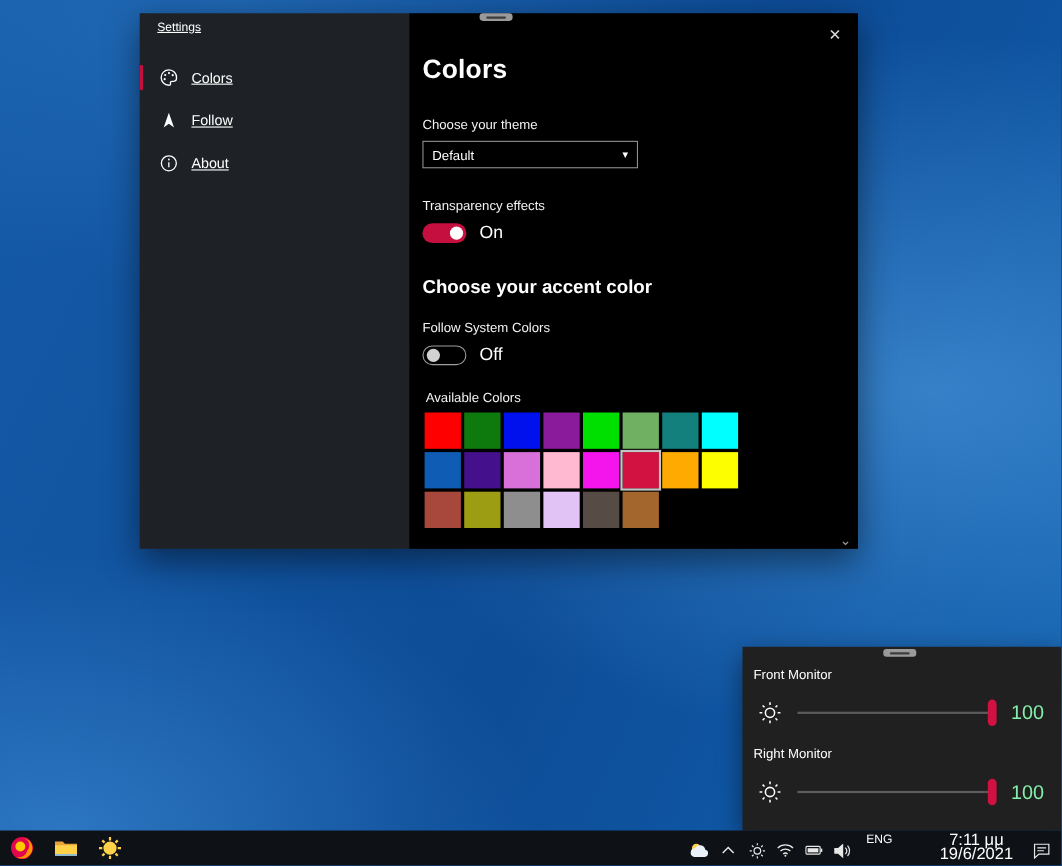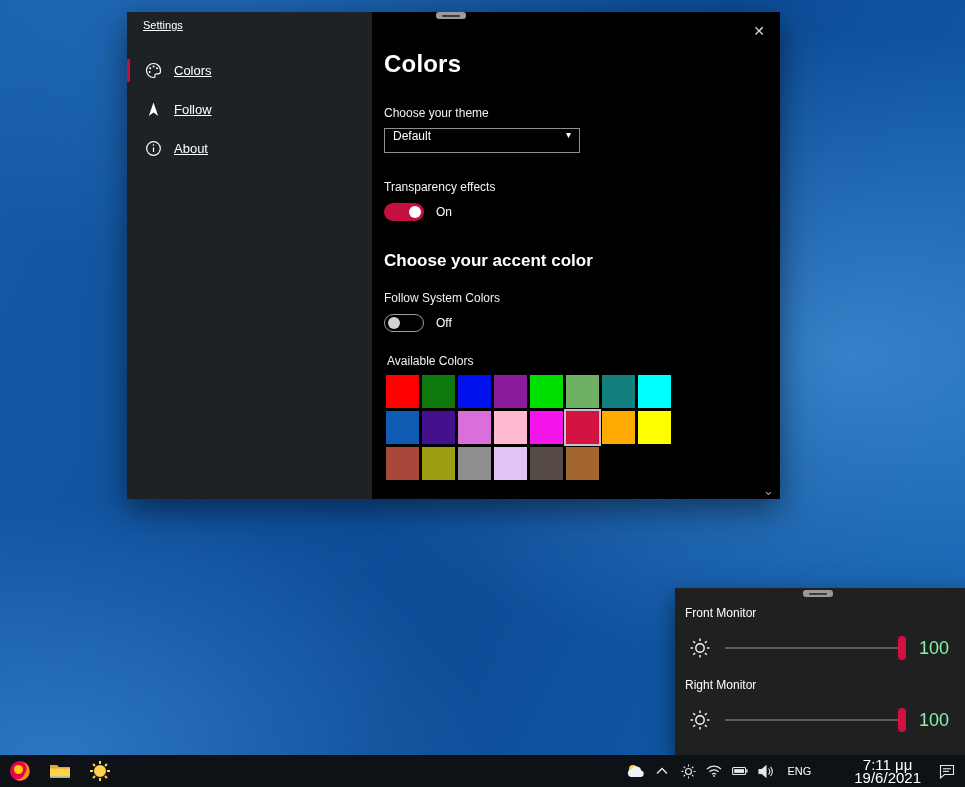--- a/index.html
+++ b/index.html
@@ -49,32 +49,32 @@
   .close-btn{
     position:absolute; right:10px; top:8px; width:22px; height:22px;
     display:flex; align-items:center; justify-content:center;
     color:#d8d8d8; font-size:14px; line-height:1; cursor:default;
   }
   .h1{ font-size:24px; font-weight:600; letter-spacing:.2px; }
   .lbl{ font-size:12px; color:#f2f2f2; }
   .mt-theme{ margin-top:28px; }
   .dropdown{
     margin-top:8px; width:196px; height:25px; border:1px solid #8f8f8f;
-    background:#000; display:flex; font-size:12px;
+    background:#000; display:flex; align-items:center; font-size:12px;
     padding:0 8px; justify-content:space-between;
   }
   .dropdown .chev{ font-size:10px; color:#fff; }
   .mt-transp{ margin-top:27px; }
   .toggle-row{ display:flex; align-items:center; gap:12px; margin-top:9px; }
   .toggle{ width:40px; height:18px; border-radius:10px; position:relative; flex:none; }
   .toggle.on{ background:var(--accent); }
   .toggle.on .knob{ position:absolute; right:3px; top:3px; width:12px; height:12px; border-radius:50%; background:#fff; }
   .toggle.off{ border:1px solid #9d9d9d; background:transparent; }
   .toggle.off .knob{ position:absolute; left:3px; top:2px; width:12px; height:12px; border-radius:50%; background:#d2d2d2; }
-  .toggle-state{ font-size:12px; }
+  .toggle-state{ font-size:16px; }
   .h2{ font-size:17px; font-weight:600; margin-top:30px; }
   .follow-lbl{ margin-top:20px; }
   .avail-lbl{ margin-top:22px; margin-left:3px; }
   .grid{ margin-top:7px; margin-left:2px; }
   .swatch-row{ display:flex; gap:3px; margin-bottom:3px; }
   .swatch{ width:33px; height:33px; flex:none; }
   .swatch.selected{ outline:2px solid #c4c4c4; outline-offset:0; }
   .scroll-chev{
     position:absolute; right:6px; bottom:2px; color:#9a9a9a; font-size:13px; line-height:1;
   }
@@ -95,21 +95,21 @@
 
   
   .taskbar{
     position:absolute; left:0; bottom:0; width:965px; height:32px;
     background:#0e1216; display:flex; align-items:center;
   }
   .tb-left{ display:flex; height:32px; }
   .tb-app{ width:40px; height:32px; display:flex; align-items:center; justify-content:center; }
   .tb-app svg{ display:block; }
   .tb-spacer{ flex:1; }
-  .tray{ display:flex; align-items:center; height:28px; }
+  .tray{ display:flex; align-items:flex-start; height:28px; }
   .tray-ic{ width:26px; height:32px; display:flex; align-items:center; justify-content:center; color:#e8e8e8; }
   .tray-ic svg{ display:block; }
   .tray-lang{ font-size:11px; padding:0 8px; color:#fff; }
   .tray-clock{ font-size:15px; line-height:13px; text-align:center; padding:0 8px; color:#fff;margin-left:27px; }
   .tray-action{ width:36px; height:32px; display:flex; align-items:center; justify-content:center; }
 </style>
 </head>
 <body>
 
 <div id="desktop">

